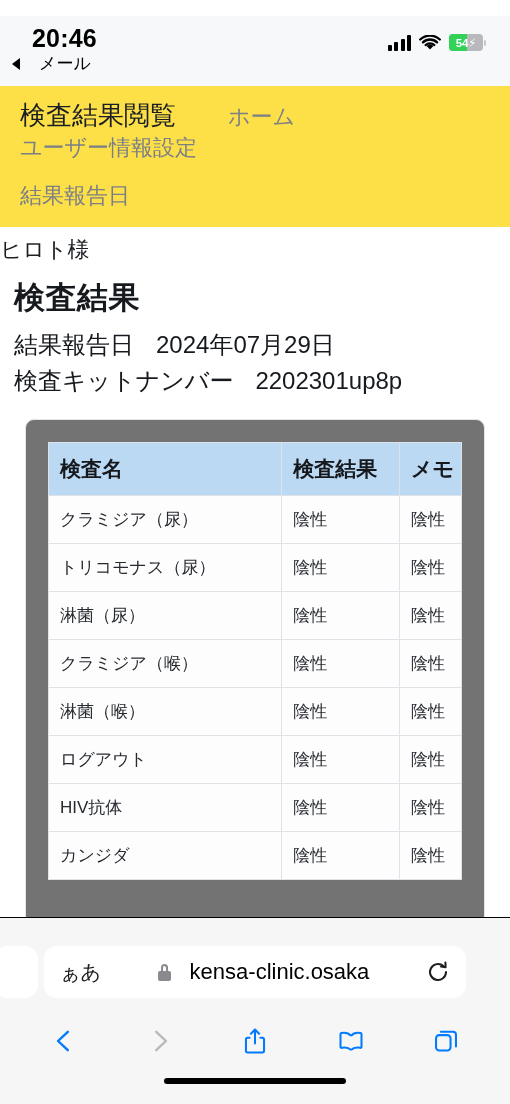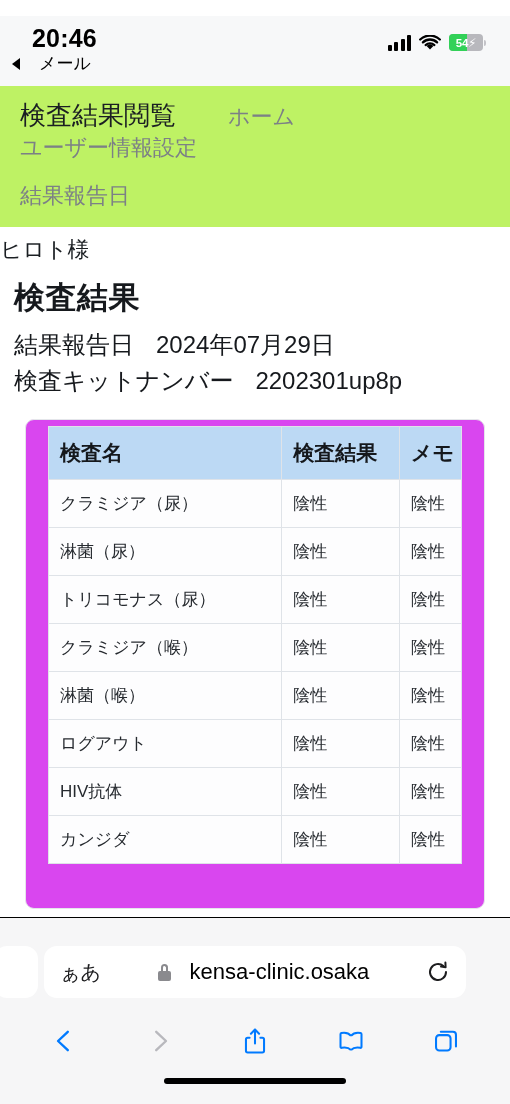--- a/index.html
+++ b/index.html
@@ -67,21 +67,21 @@
     letter-spacing: -0.3px;
   }
   .battery .bolt { font-size: 12px; line-height: 1; }
   .batt-cap {
     width: 2px; height: 6px; background: #c3c3c8;
     border-radius: 0 2px 2px 0; margin-left: 1px;
   }
 
   
   .navbar {
-    background: #bef264;
+    background: #fde047;
     padding: 12px 20px 16px 20px;
     flex: 0 0 auto;
   }
   .nav-row {
     display: flex; align-items: baseline; flex-wrap: wrap;
     column-gap: 0;
   }
   .brand {
     font-size: 26px; color: #1b1f23; white-space: nowrap;
     margin-right: 52px;
@@ -113,22 +113,22 @@
     font-size: 24px; color: #16191d;
     padding: 4px 0 0 14px;
     white-space: nowrap;
   }
   .meta-line .meta-val { margin-left: 22px; }
 
   .card {
     margin: 22px 25px 0 25px;
     border: 1px solid #e4e6ea;
     border-radius: 9px;
-    background: #d946ef;
-    padding: 6px 22px 44px 22px;
+    background: #737373;
+    padding: 22px 22px 44px 22px;
   }
   table.results {
     width: 100%;
     border-collapse: collapse;
     table-layout: fixed;
   }
   table.results th, table.results td {
     border: 1px solid #dfe3e8;
     font-weight: normal;
     text-align: left;
@@ -291,26 +291,26 @@
             <th>メモ</th>
           </tr>
         </thead>
         <tbody id="results-body">
             <tr>
               <td>クラミジア（尿）</td>
               <td>陰性</td>
               <td>陰性</td>
             </tr>
             <tr>
+              <td>トリコモナス（尿）</td>
+              <td>陰性</td>
+              <td>陰性</td>
+            </tr>
+            <tr>
               <td>淋菌（尿）</td>
-              <td>陰性</td>
-              <td>陰性</td>
-            </tr>
-            <tr>
-              <td>トリコモナス（尿）</td>
               <td>陰性</td>
               <td>陰性</td>
             </tr>
             <tr>
               <td>クラミジア（喉）</td>
               <td>陰性</td>
               <td>陰性</td>
             </tr>
             <tr>
               <td>淋菌（喉）</td>

